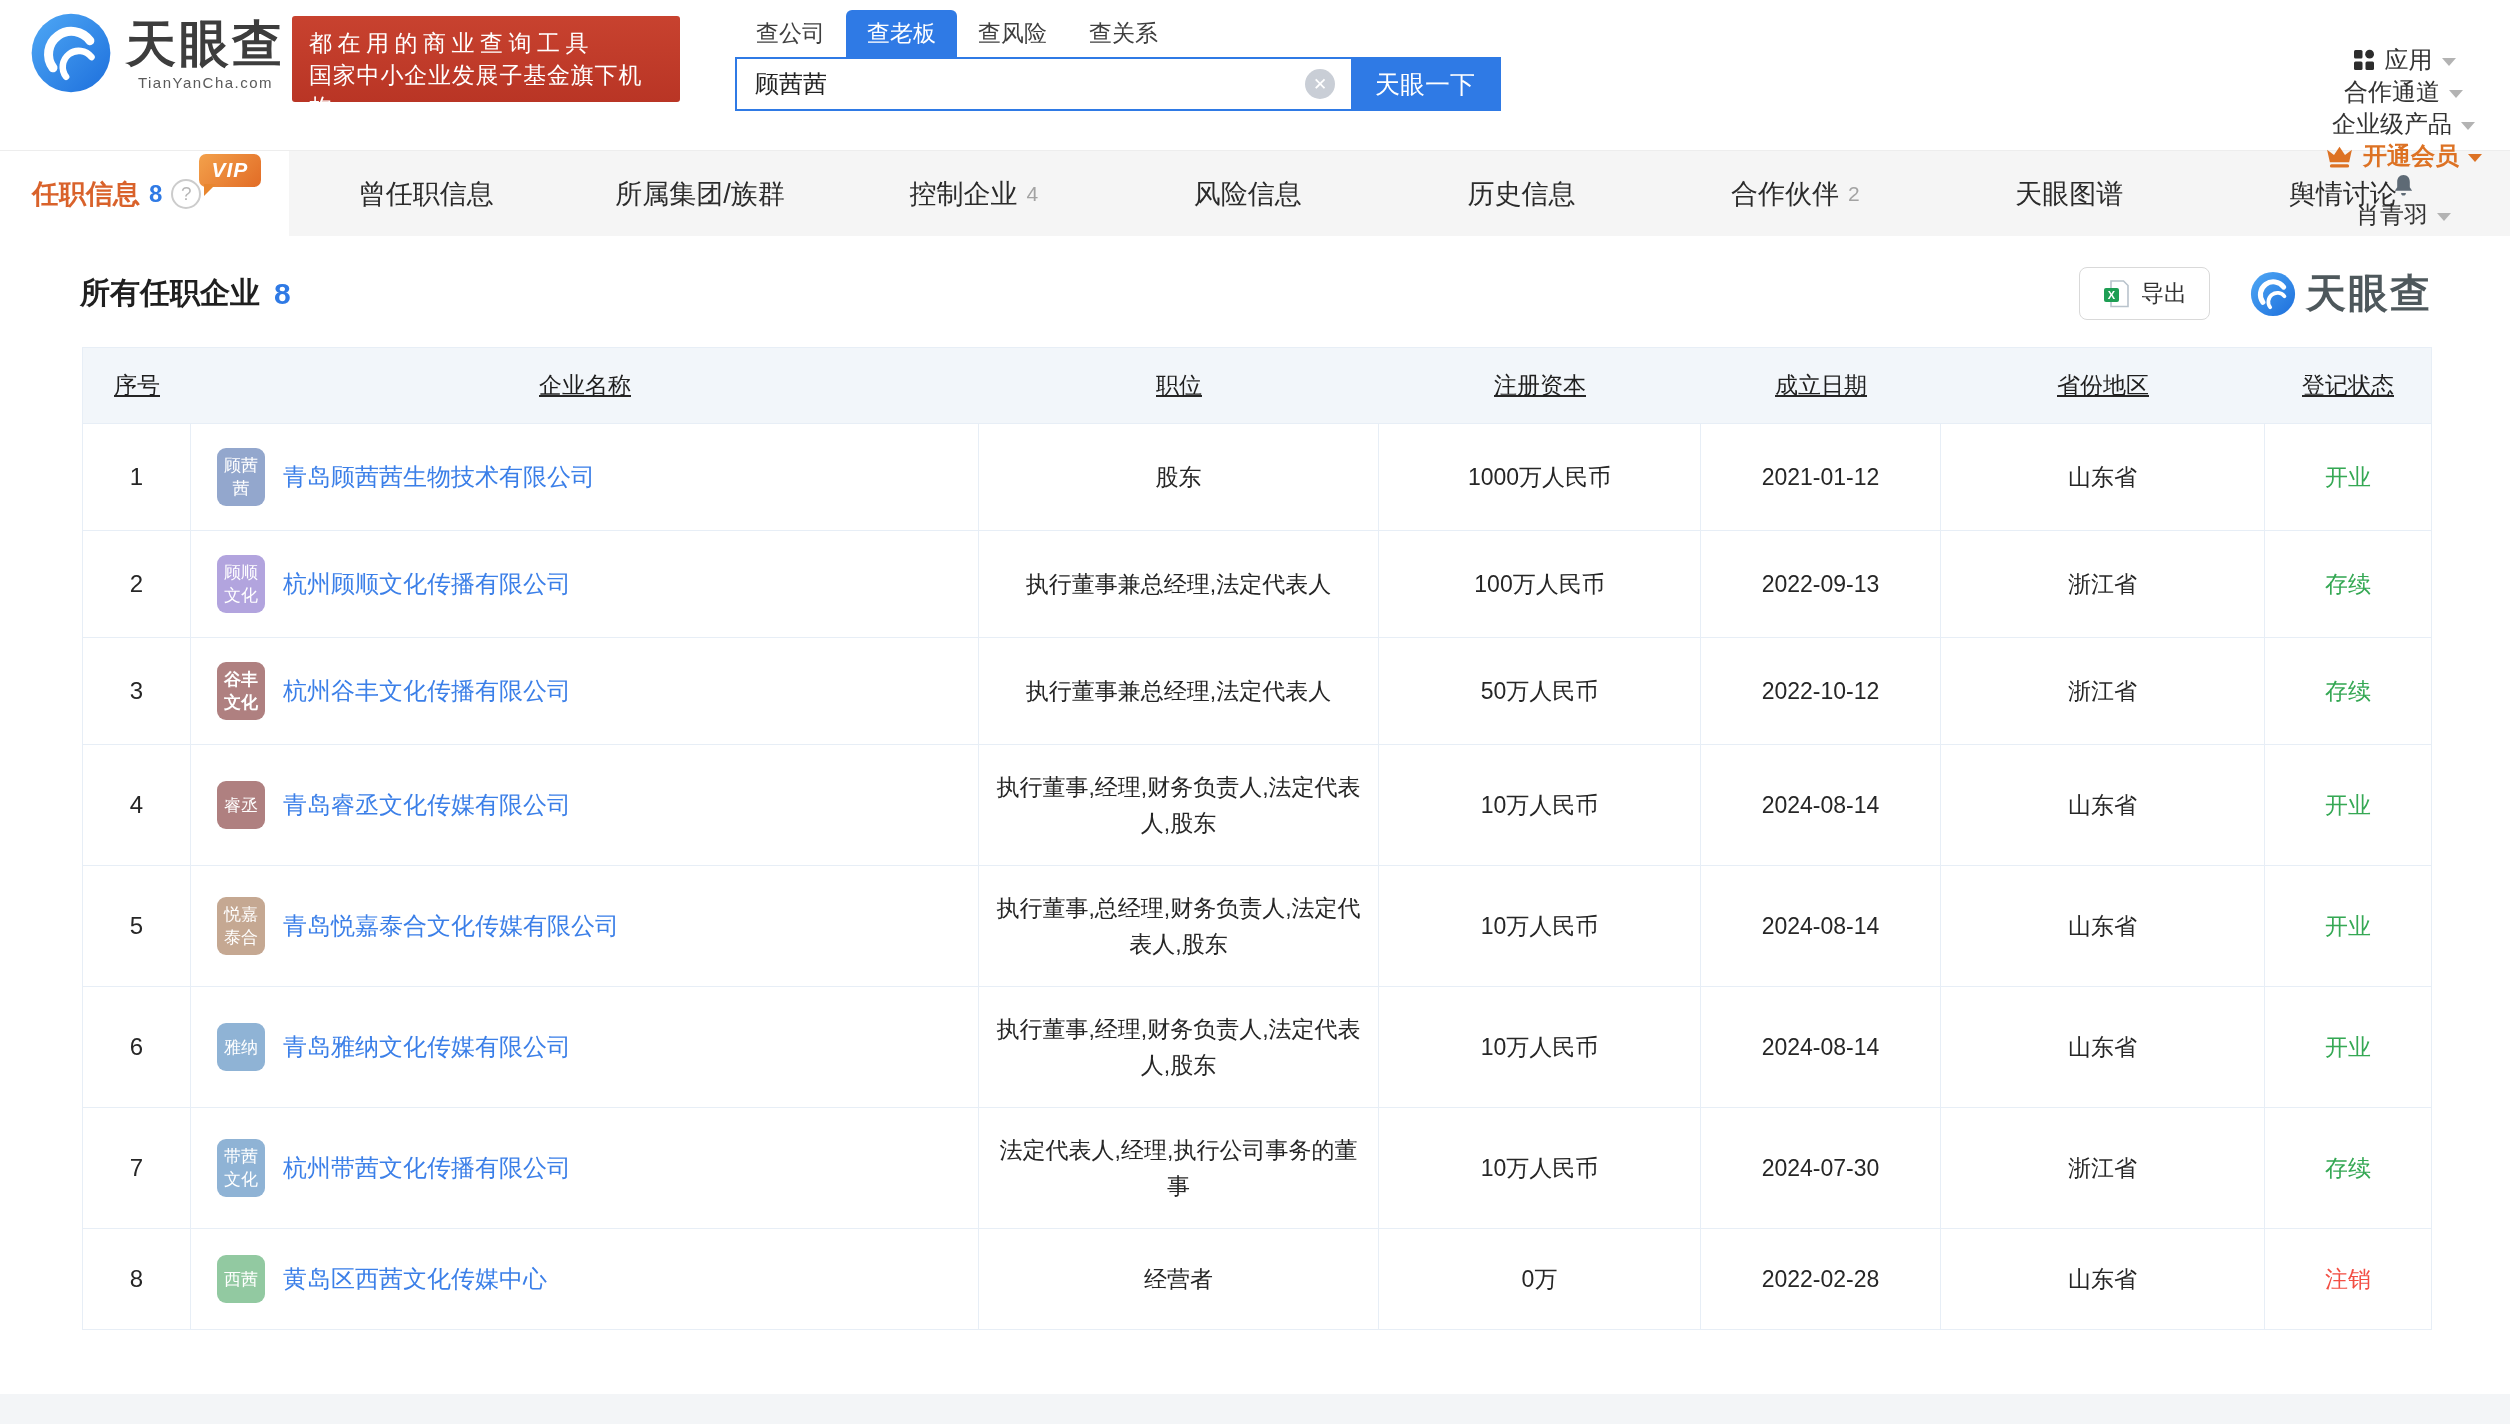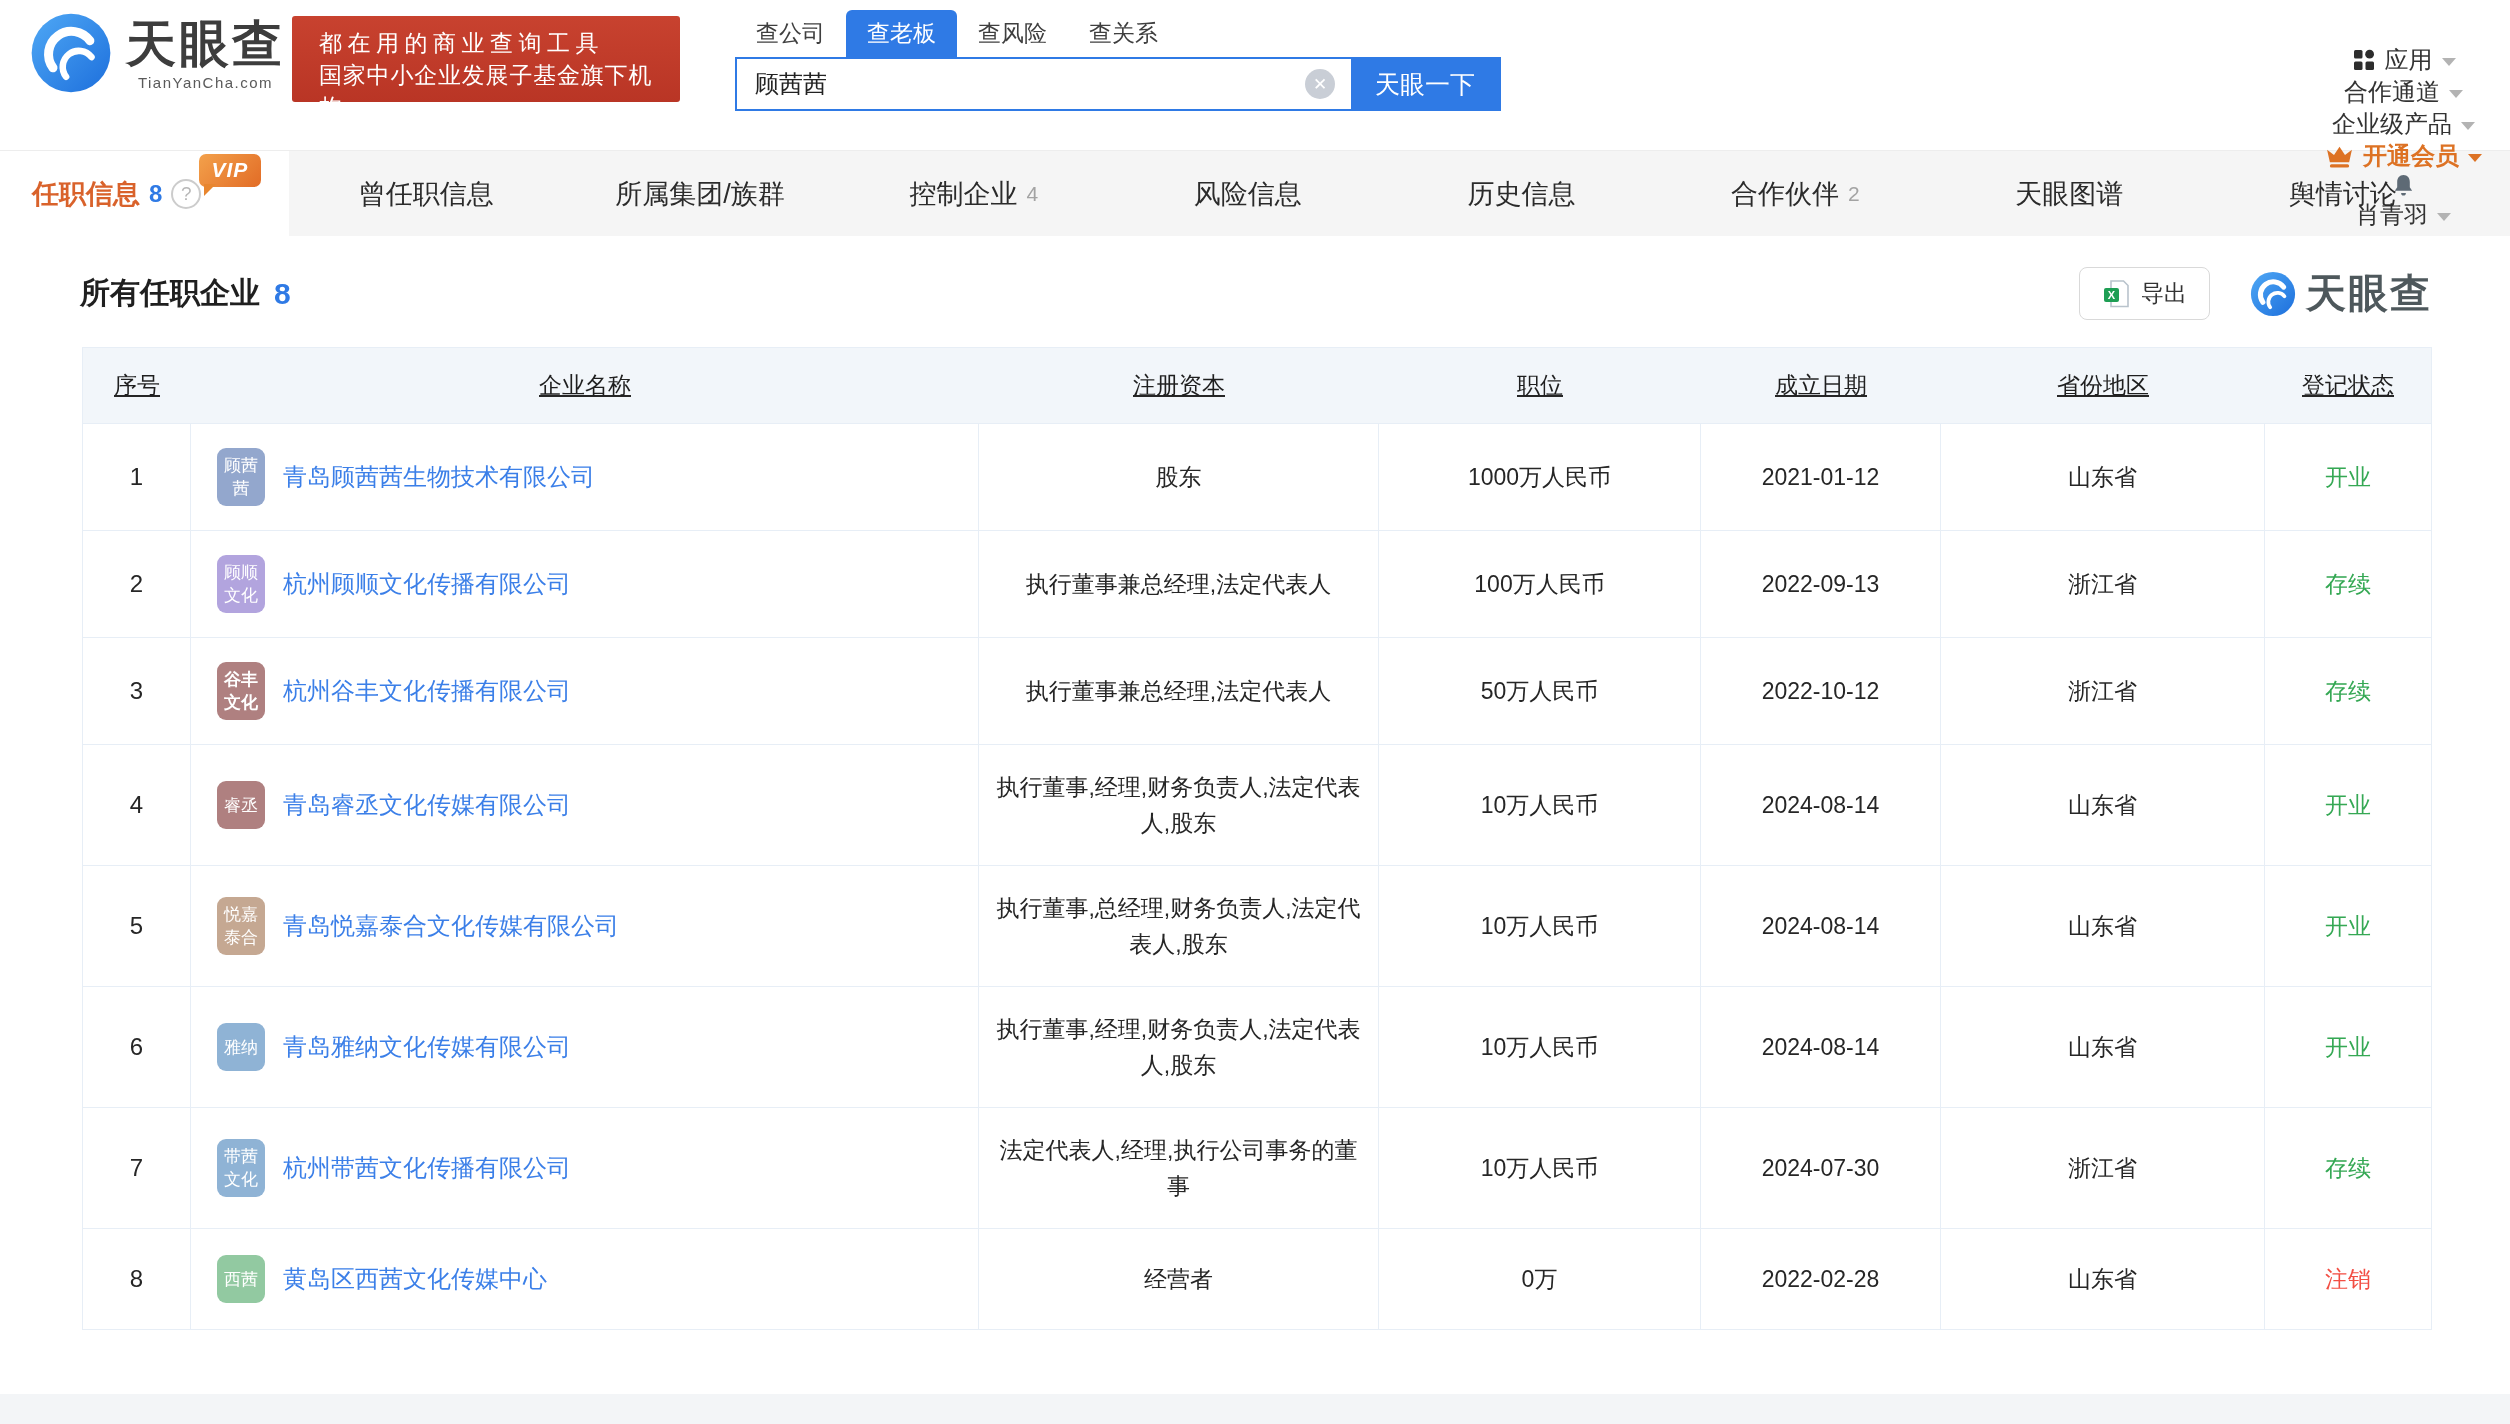--- a/index.html
+++ b/index.html
@@ -10,21 +10,21 @@
   }
   
   .header { position:relative; height:150px; background:#fff; }
   .logo { position:absolute; left:30px; top:12px; display:flex; align-items:center; gap:14px; cursor:pointer; }
   .logo-swirl { width:82px; height:82px; }
   .logo-txt { display:flex; flex-direction:column; align-items:center; }
   .logo-brand { font-size:50px; font-weight:700; color:#3d3d3d; letter-spacing:3px; line-height:56px; }
   .logo-domain { font-size:15px; color:#5a5a5a; letter-spacing:1.5px; margin-top:2px; }
   .banner { position:absolute; left:292px; top:16px; width:388px; height:86px;
     background:linear-gradient(180deg,#c8422f,#b93525); color:#fff; border-radius:3px;
-    padding:11px 27px; font-size:23px; line-height:32px; }
+    padding:11px 17px; font-size:23px; line-height:32px; }
   .banner .l1 { letter-spacing:5.5px; }
   .banner .l2 { letter-spacing:0.8px; }
   
   .search { position:absolute; left:735px; top:10px; width:766px; }
   .s-tabs { display:flex; }
   .s-tab { font-size:23px; color:#3f3f3f; padding:8px 21px; background:none; border:none; cursor:pointer;
     font-family:inherit; }
   .s-tab.active { background:#2f7ae5; color:#fff; border-radius:6px 6px 0 0; }
   .s-box { display:flex; height:54px; border:2px solid #2f7ae5; background:#fff; }
   .s-input-wrap { position:relative; flex:1; }
@@ -252,22 +252,22 @@
       <path d="M44 79 A18 18 0 0 1 75 55" stroke="#fff" stroke-width="8" fill="none" stroke-linecap="round"></path>
     </svg>
     <span class="wm-txt">天眼查</span>
   </div>
 </div>
 
 <div class="tbl">
   <div class="grid thead">
       <div class="hc">序号</div>
       <div class="hc">企业名称</div>
+      <div class="hc">职位</div>
       <div class="hc">注册资本</div>
-      <div class="hc">职位</div>
       <div class="hc">成立日期</div>
       <div class="hc">省份地区</div>
       <div class="hc">登记状态</div>
     </div>
   <div>
       <div class="grid trow">
     <div class="c idx">1</div>
     <div class="c company">
       <div class="badge" style="background: rgb(147, 167, 205);">顾茜茜</div>
       <a class="comp-link">青岛顾茜茜生物技术有限公司</a>

